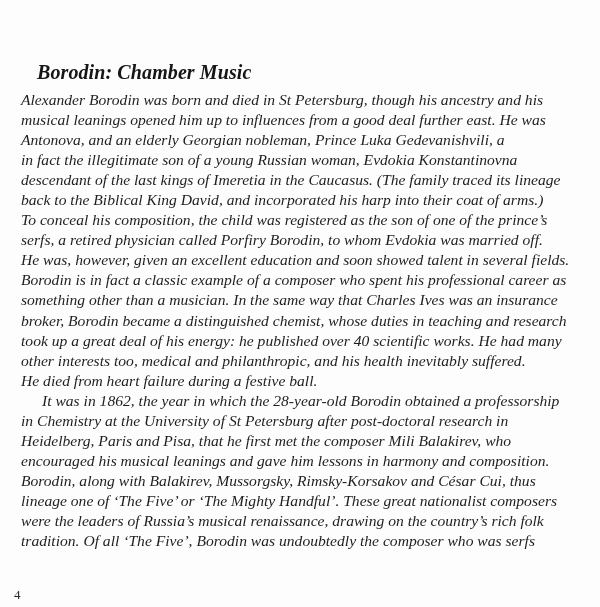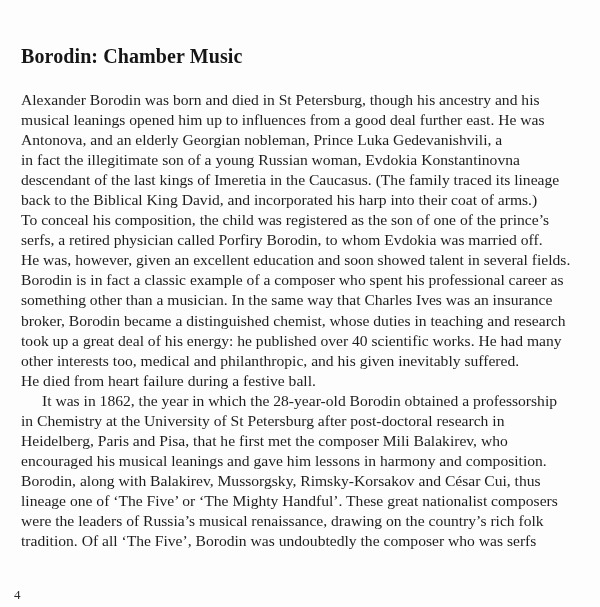--- a/index.html
+++ b/index.html
@@ -2,28 +2,28 @@
 <html><head>
 <meta charset="utf-8">
 <style>
   html, body { margin: 0; padding: 0; background: #ffffff; }
   body { width: 600px; height: 607px; position: relative; overflow: hidden; }
   .page { position: absolute; left: 0; top: 0; width: 600px; height: 607px; background: #fdfdfd; color: #1c1c1c; }
   .title {
     position: absolute; left: 21px; top: 44px;
     font-family: "Liberation Serif", "DejaVu Serif", serif;
     font-weight: bold; font-size: 20px; line-height: 24px; letter-spacing: 0.1px;
-    margin: 0; color: #161616;
+    margin: 16px; color: #161616; font-style: italic;
   }
   .body {
     position: absolute; left: 21px; top: 90px; width: 570px;
     font-family: "Liberation Serif", "DejaVu Serif", serif;
     font-size: 15.6px; line-height: 20.05px; color: #1e1e1e;
   }
-  .line { display: block; white-space: nowrap; }
+  .line { display: block; white-space: nowrap; font-style: italic; }
   .indent { padding-left: 21px; }
   .page-number {
     position: absolute; left: 14px; top: 587px;
     font-family: "Liberation Serif", "DejaVu Serif", serif;
     font-size: 13px; line-height: 16px; color: #2a2a2a;
   }
 </style>
 </head>
 <body>
 
@@ -38,21 +38,21 @@
       <span class="line">in fact the illegitimate son of a young Russian woman, Evdokia Konstantinovna</span>
       <span class="line">descendant of the last kings of Imeretia in the Caucasus. (The family traced its lineage</span>
       <span class="line">back to the Biblical King David, and incorporated his harp into their coat of arms.)</span>
       <span class="line">To conceal his composition, the child was registered as the son of one of the prince’s</span>
       <span class="line">serfs, a retired physician called Porfiry Borodin, to whom Evdokia was married off.</span>
       <span class="line">He was, however, given an excellent education and soon showed talent in several fields.</span>
       <span class="line">Borodin is in fact a classic example of a composer who spent his professional career as</span>
       <span class="line">something other than a musician. In the same way that Charles Ives was an insurance</span>
       <span class="line">broker, Borodin became a distinguished chemist, whose duties in teaching and research</span>
       <span class="line">took up a great deal of his energy: he published over 40 scientific works. He had many</span>
-      <span class="line">other interests too, medical and philanthropic, and his given inevitably suffered.</span>
+      <span class="line">other interests too, medical and philanthropic, and his health inevitably suffered.</span>
       <span class="line">He died from heart failure during a festive ball.</span>
     </div>
     <div>
       <span class="line indent">It was in 1862, the year in which the 28-year-old Borodin obtained a professorship</span>
       <span class="line">in Chemistry at the University of St Petersburg after post-doctoral research in</span>
       <span class="line">Heidelberg, Paris and Pisa, that he first met the composer Mili Balakirev, who</span>
       <span class="line">encouraged his musical leanings and gave him lessons in harmony and composition.</span>
       <span class="line">Borodin, along with Balakirev, Mussorgsky, Rimsky-Korsakov and César Cui, thus</span>
       <span class="line">lineage one of ‘The Five’ or ‘The Mighty Handful’. These great nationalist composers</span>
       <span class="line">were the leaders of Russia’s musical renaissance, drawing on the country’s rich folk</span>

